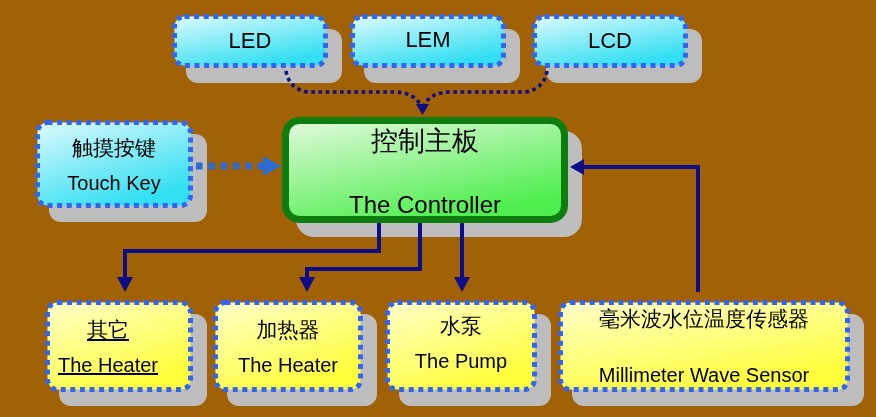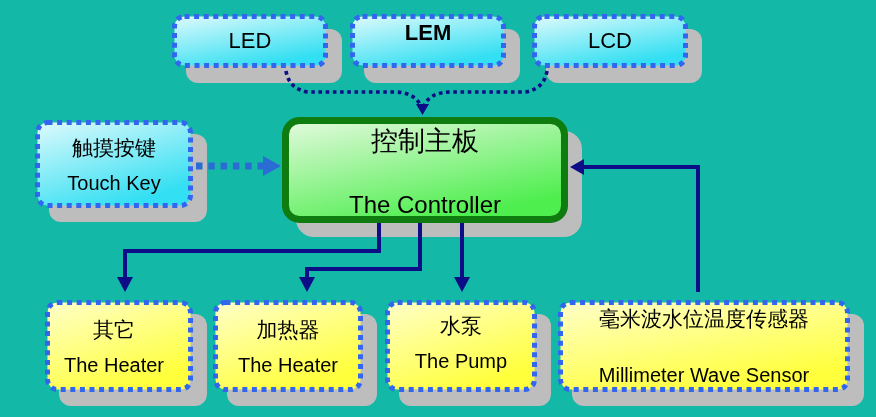--- a/index.html
+++ b/index.html
@@ -1,43 +1,43 @@
 <!DOCTYPE html>
 <html><head>
 <meta charset="utf-8">
 <title>Controller Block Diagram</title>
 <style>
   html,body{margin:0;padding:0;background:#ffffff;}
   .canvas{
     position:relative;
     width:876px;height:417px;
-    background:#14b8a6;
+    background:#a16207;
     font-family:"Liberation Sans","DejaVu Sans",sans-serif;
     overflow:hidden;
   }
   .layer{position:absolute;left:0;top:0;width:876px;height:417px;}
   .label{
     position:absolute;
     display:flex;flex-direction:column;
     align-items:center;justify-content:center;
     text-align:center;color:#000;pointer-events:none;
     white-space:nowrap;
   }
   .single{font-size:22px;}
   .zh{font-size:21px;line-height:37px;}
   .en{font-size:20px;line-height:34px;}
   .ctrl-zh{font-size:27px;line-height:44px;}
   .ctrl-en{font-size:24px;line-height:33px;margin-top:25px;}
   
   .lbl-led{left:172px;top:14px;width:156px;height:54px;}
-  .lbl-lem{left:350px;top:6px;width:156px;height:54px;font-weight:bold;}
+  .lbl-lem{left:350px;top:13px;width:156px;height:54px;}
   .lbl-lcd{left:532px;top:14px;width:156px;height:54px;}
   .lbl-touch{left:35px;top:120px;width:158px;height:88px;}
   .lbl-ctrl{left:282px;top:117px;width:286px;height:106px;border-radius:17px;}
-  .lbl-others{left:40px;top:300px;width:148px;height:92px;}
+  .lbl-others{left:34px;top:300px;width:148px;height:92px;text-decoration:underline;}
   .lbl-heater{left:213px;top:300px;width:150px;height:92px;}
   .lbl-pump{left:385px;top:296px;width:152px;height:92px;}
   .lbl-sensor{left:558px;top:300px;width:292px;height:92px;justify-content:space-between;}
 </style>
 </head>
 <body>
 
 <div class="canvas">
 
   <svg class="layer" viewBox="0 0 876 417">

